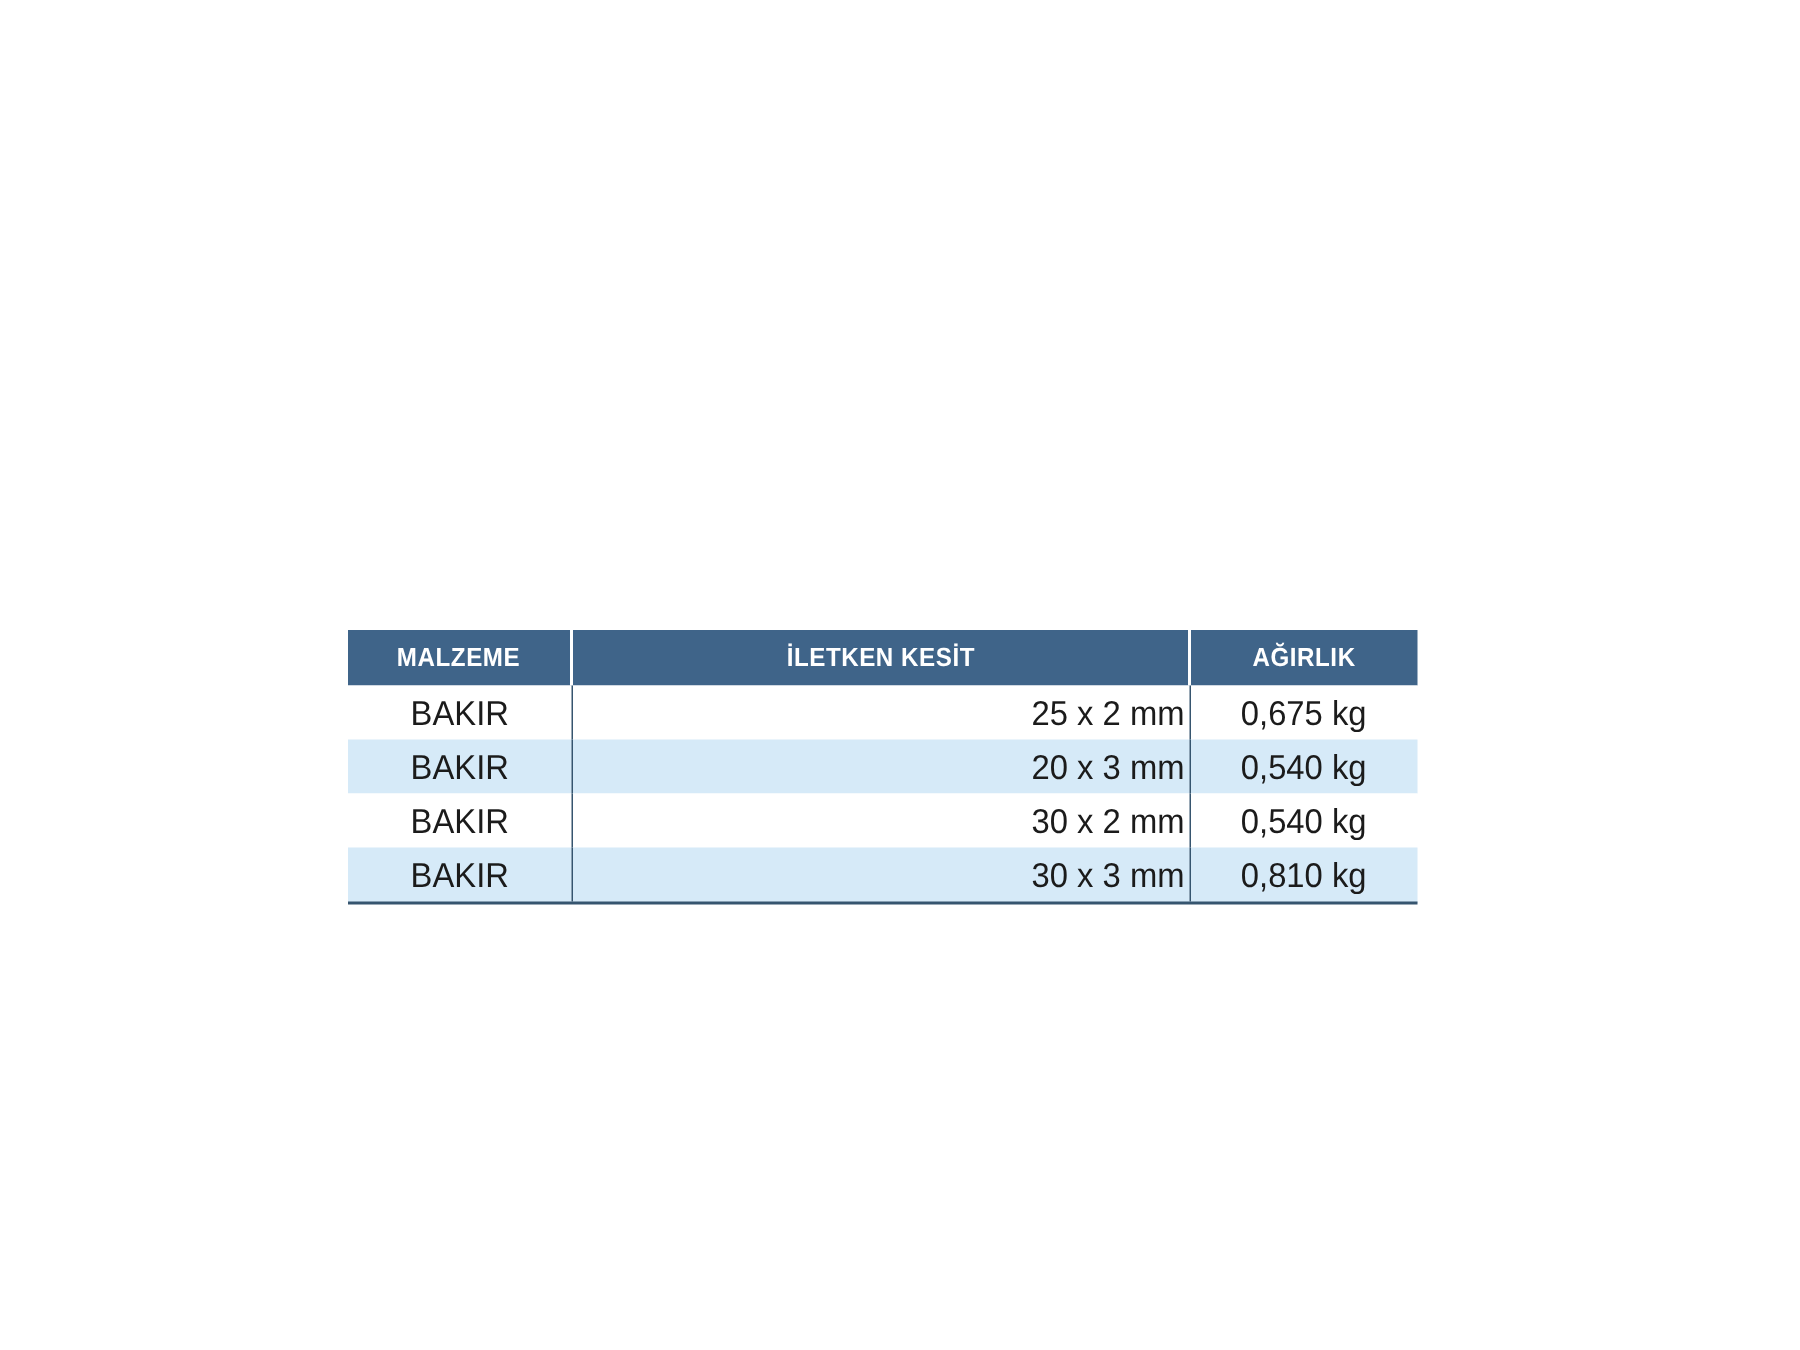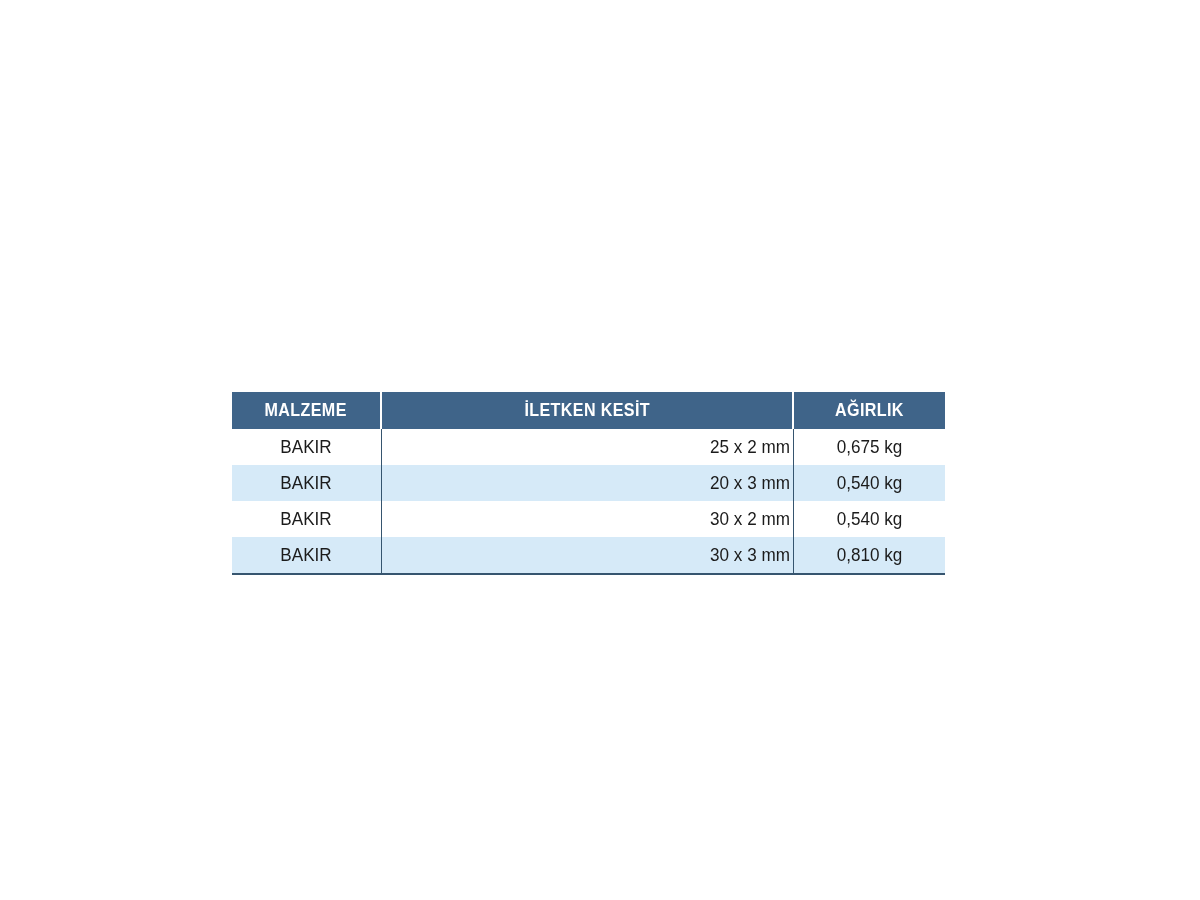--- a/index.html
+++ b/index.html
@@ -21,21 +21,21 @@
     left: 0;
     top: 0;
     width: 1200px;
     height: 900px;
   }
 
   
   .spec-table-wrap {
     position: absolute;
     left: 232px;
-    top: 392px;
+    top: 420px;
     width: 713px;
   }
 
   table.spec-table {
     width: 713px;
     border-collapse: collapse;
     table-layout: fixed;
     border-spacing: 0;
   }
 
@@ -80,21 +80,21 @@
   tbody tr.spec-row {
     height: 36px;
   }
 
   tbody td {
     height: 36px;
     line-height: 36px;
     padding: 0;
     text-align: center;
     vertical-align: middle;
-    font-size: 18px;
+    font-size: 23px;
     color: #1b1b1b;
     white-space: nowrap;
     font-weight: normal;
   }
 
   tbody td .td-label {
     display: inline-block;
     transform: scaleX(0.95);
     transform-origin: center;
   }

